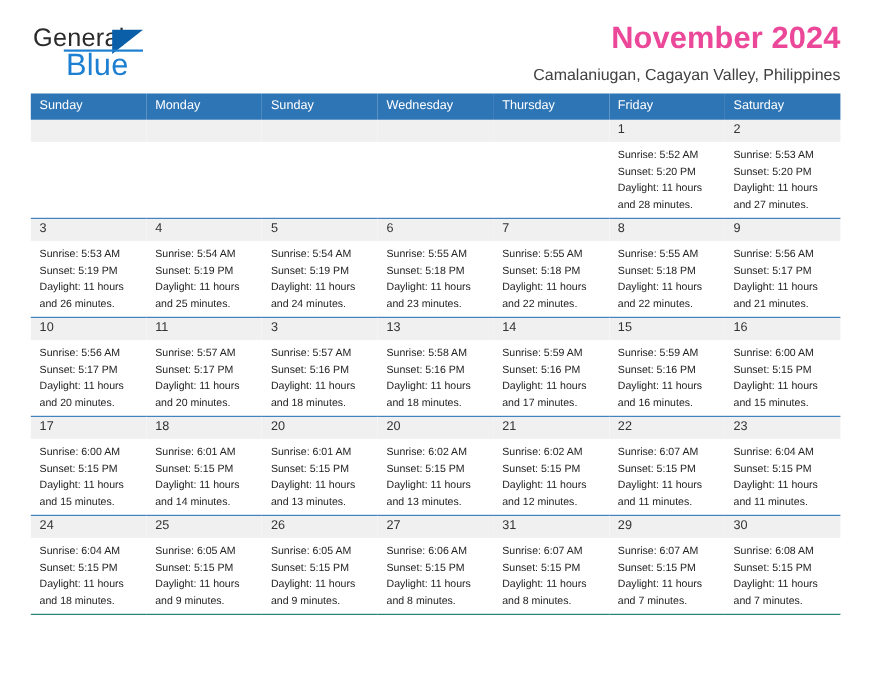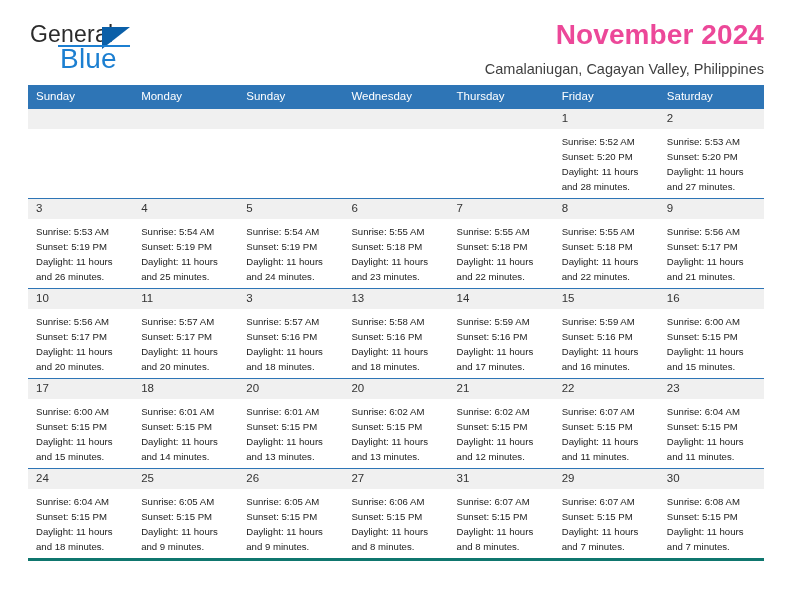--- a/index.html
+++ b/index.html
@@ -110,21 +110,21 @@
   }
   .calendar td {
     vertical-align: top;
     padding: 0;
     border: none;
     border-bottom: 1px solid #2e75b6;
     height: 89px;
     background: #ffffff;
   }
   .calendar tr.week:last-child td {
-    border-bottom: 3px solid #0f766e;
+    border-bottom: 1px solid #0f766e;
     margin-left: 43px;
   }
   .daynum {
     background: #f0f0f0;
     font-size: 11.5px;
     color: #333333;
     padding: 3px 0 4px 8px;
     line-height: 1.15;
     min-height: 13px;
     box-sizing: content-box;

